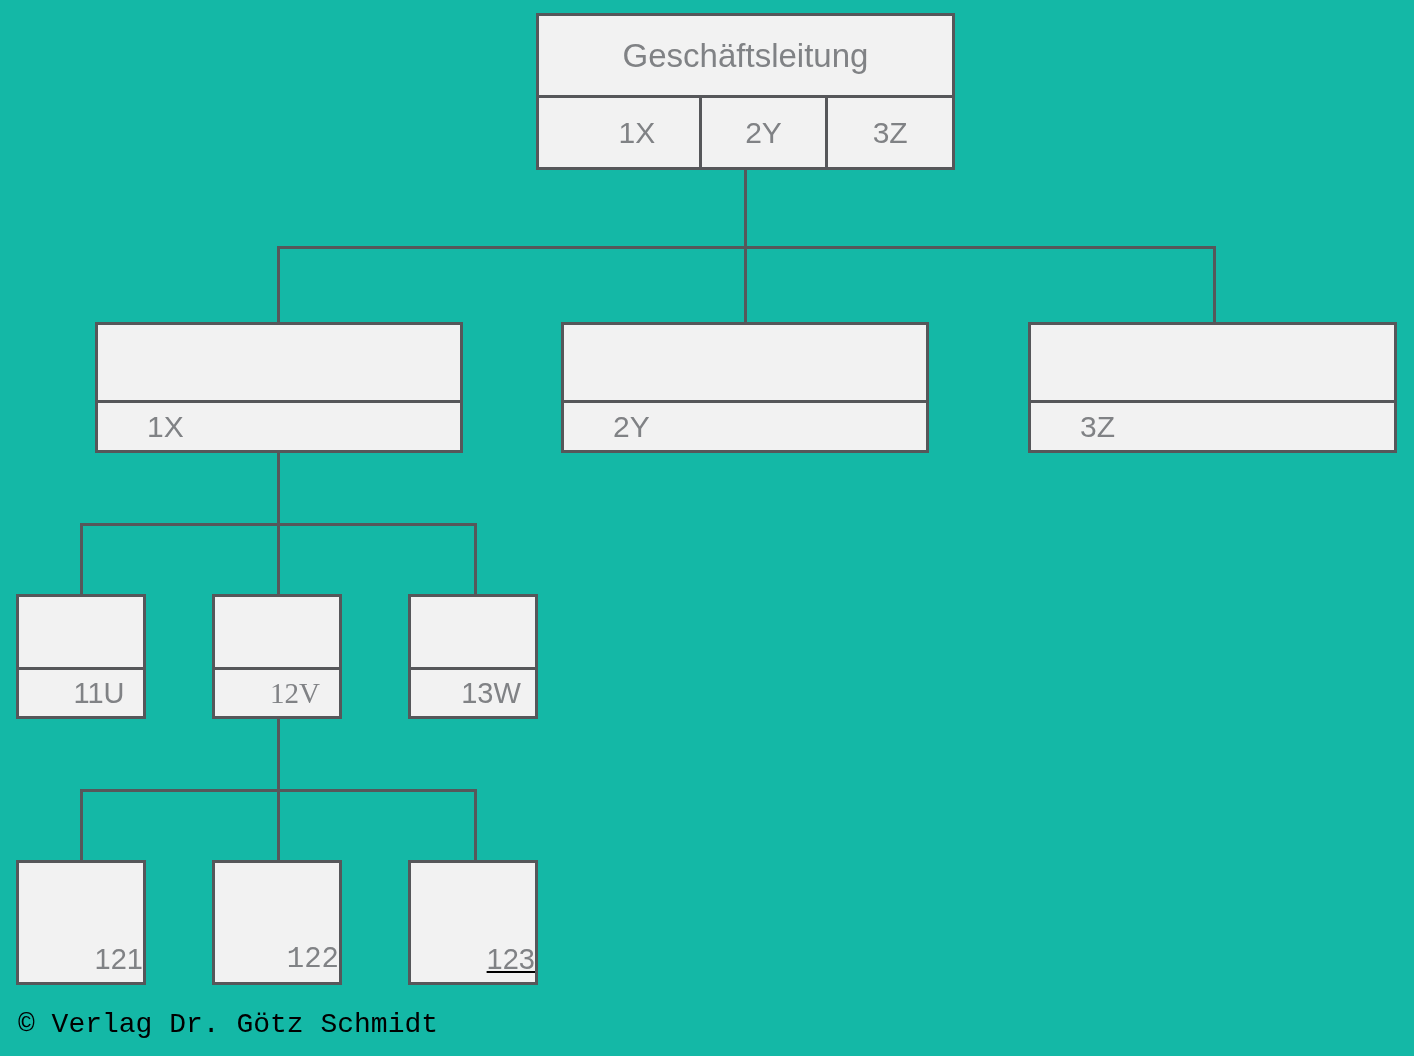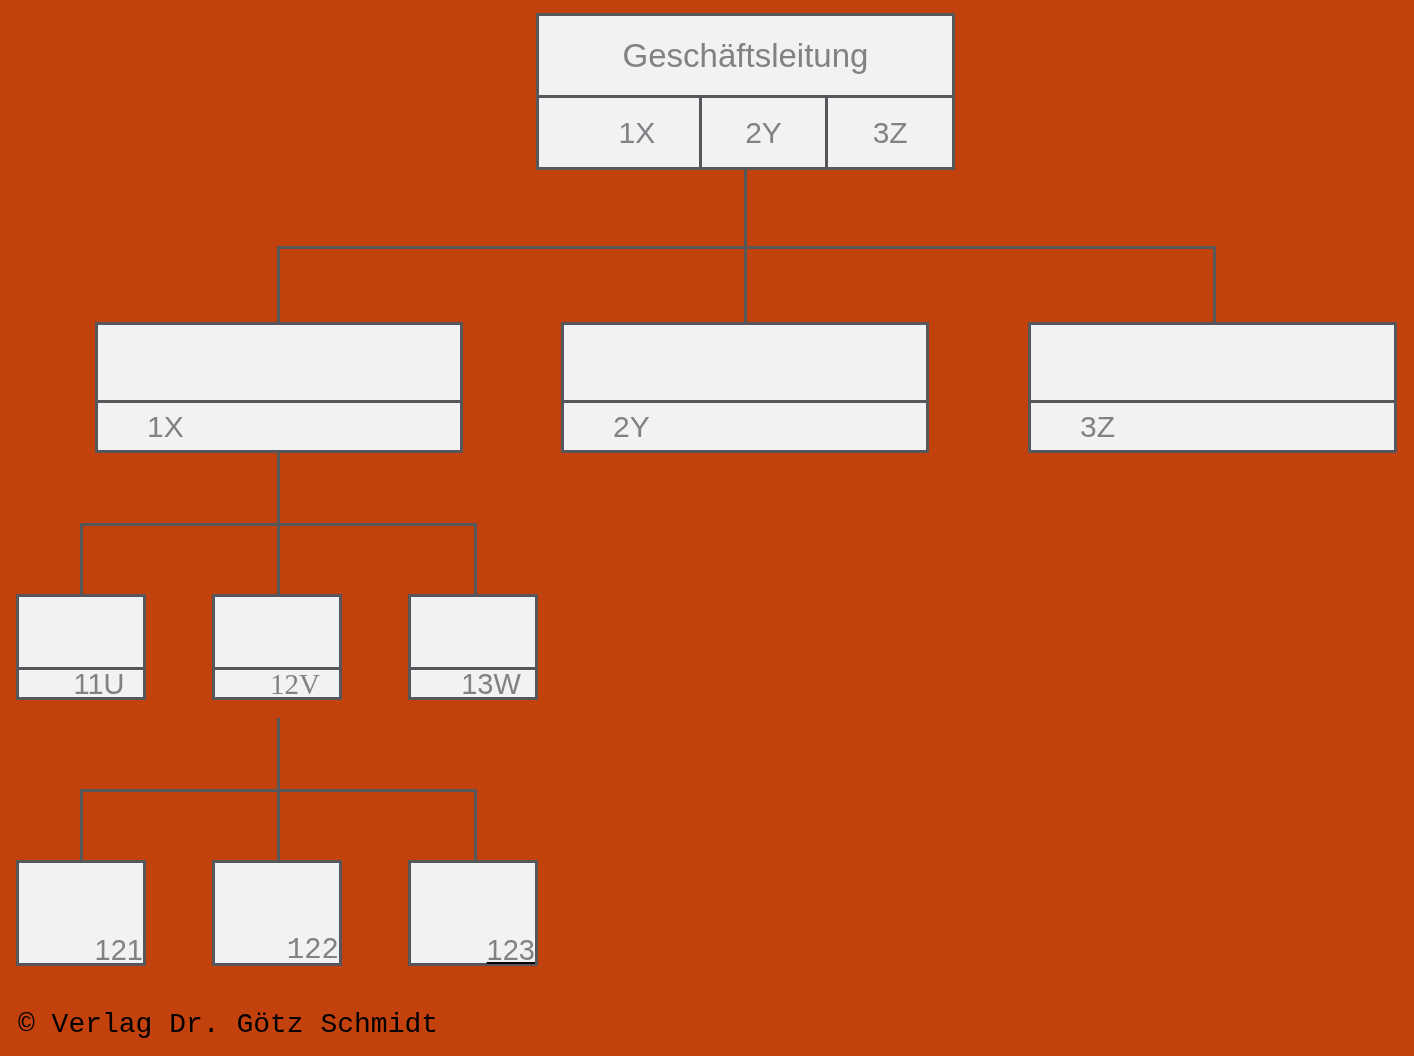--- a/index.html
+++ b/index.html
@@ -7,21 +7,21 @@
     padding: 0;
     background: #ffffff;
   }
   body {
     font-family: "Liberation Sans", sans-serif;
   }
   #canvas {
     position: relative;
     width: 1414px;
     height: 1056px;
-    background: #c2410c;
+    background: #14b8a6;
     overflow: hidden;
   }
 
   
   .node {
     position: absolute;
     box-sizing: border-box;
     border: 3px solid #56575a;
     background: #f2f2f2;
     display: flex;
@@ -88,21 +88,21 @@
     padding-left: 13px;
     font-size: 30px;
   }
   #node-1x { left: 95px;   width: 368px; }
   #node-2y { left: 561px;  width: 368px; }
   #node-3z { left: 1028px; width: 369px; }
 
   
   .node-sm {
     width: 130px;
-    height: 106px;
+    height: 125px;
   }
   .node-sm .node-head {
     flex: 0 0 73px;
     height: 73px;
   }
   .node-sm .node-body {
     flex: 1 1 auto;
   }
   .node-sm .cell {
     font-size: 29px;

